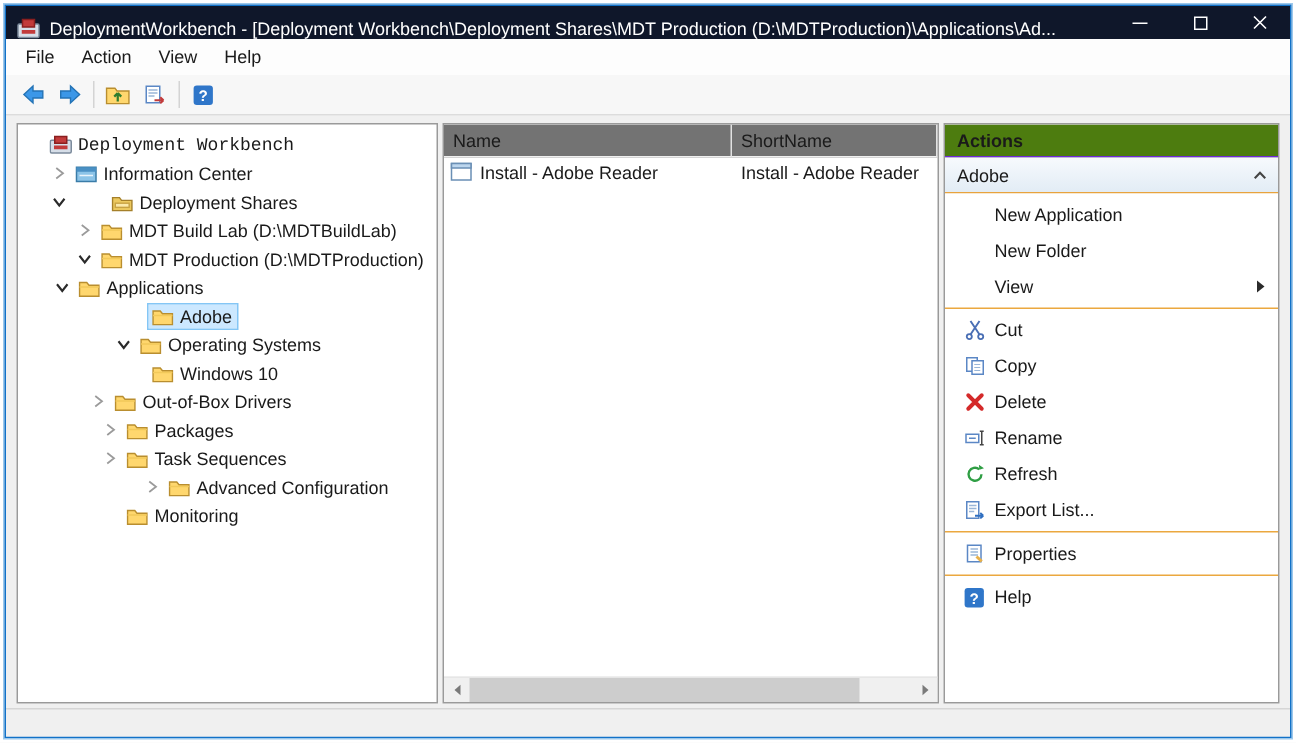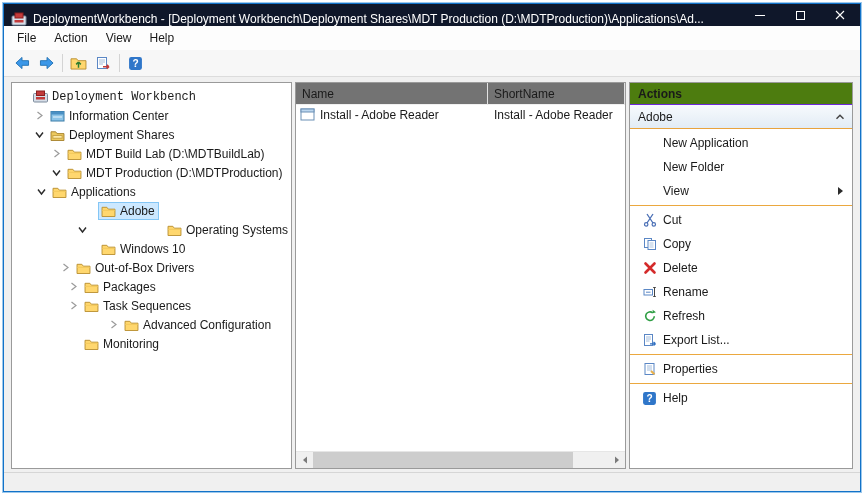--- a/index.html
+++ b/index.html
@@ -171,21 +171,21 @@
               <span class="tree-icon">
                 <svg width="15" height="12" viewBox="0 0 15 12">
                   <rect x="1" y="1.5" width="13" height="9.5" fill="#8cc4e8" stroke="#3a7ca8"></rect>
                   <rect x="1" y="1.5" width="13" height="3" fill="#4a90c4"></rect>
                   <path d="M3 7 h9" stroke="#e9f4fb"></path>
                 </svg>
               </span>
               <span>Information Center</span>
             </span>
           </div>
-          <div class="tree-row" style="padding-left: 21px;">
+          <div class="tree-row" style="padding-left: 21px; gap: 24px;">
             <span class="expander">
               <svg width="9" height="9" viewBox="0 0 9 9">
                 <path d="M1 2.5 L4.5 7 L8 2.5" fill="none" stroke="#2b2b2b" stroke-width="1.4"></path>
               </svg>
             </span>
             <span class="node">
               <span class="tree-icon">
                 <svg width="15" height="12" viewBox="0 0 16 13">
                   <path d="M1 3 h5 l1.5 2 H15 v7.5 H1 z" fill="#ecc95f" stroke="#a5802a"></path>
                   <rect x="3" y="7" width="10" height="3" fill="#fbe9a9" stroke="#c7a243"></rect>
@@ -247,21 +247,21 @@
             <span class="node selected">
               <span class="tree-icon">
                 <svg width="15" height="12" viewBox="0 0 16 13">
                   <path d="M1 2.5 h5.2 l1.6 2 H15 v8 H1 z" fill="#ffd76e" stroke="#b98e2f"></path>
                   <path d="M1 5.8 H15" stroke="#f2c95a"></path>
                 </svg>
               </span>
               <span>Adobe</span>
             </span>
           </div>
-          <div class="tree-row" style="padding-left: 64px; justify-content: space-between;">
+          <div class="tree-row" style="padding-left: 64px;">
             <span class="expander">
               <svg width="9" height="9" viewBox="0 0 9 9">
                 <path d="M1 2.5 L4.5 7 L8 2.5" fill="none" stroke="#2b2b2b" stroke-width="1.4"></path>
               </svg>
             </span>
             <span class="node">
               <span class="tree-icon">
                 <svg width="15" height="12" viewBox="0 0 16 13">
                   <path d="M1 2.5 h5.2 l1.6 2 H15 v8 H1 z" fill="#ffd76e" stroke="#b98e2f"></path>
                   <path d="M1 5.8 H15" stroke="#f2c95a"></path>
@@ -323,21 +323,21 @@
             <span class="node">
               <span class="tree-icon">
                 <svg width="15" height="12" viewBox="0 0 16 13">
                   <path d="M1 2.5 h5.2 l1.6 2 H15 v8 H1 z" fill="#ffd76e" stroke="#b98e2f"></path>
                   <path d="M1 5.8 H15" stroke="#f2c95a"></path>
                 </svg>
               </span>
               <span>Task Sequences</span>
             </span>
           </div>
-          <div class="tree-row" style="padding-left: 83px; margin-left: 12px;">
+          <div class="tree-row" style="padding-left: 83px;">
             <span class="expander">
               <svg width="9" height="9" viewBox="0 0 9 9">
                 <path d="M2.5 1 L7 4.5 L2.5 8" fill="none" stroke="#9b9b9b" stroke-width="1.2"></path>
               </svg>
             </span>
             <span class="node">
               <span class="tree-icon">
                 <svg width="15" height="12" viewBox="0 0 16 13">
                   <path d="M1 2.5 h5.2 l1.6 2 H15 v8 H1 z" fill="#ffd76e" stroke="#b98e2f"></path>
                   <path d="M1 5.8 H15" stroke="#f2c95a"></path>

